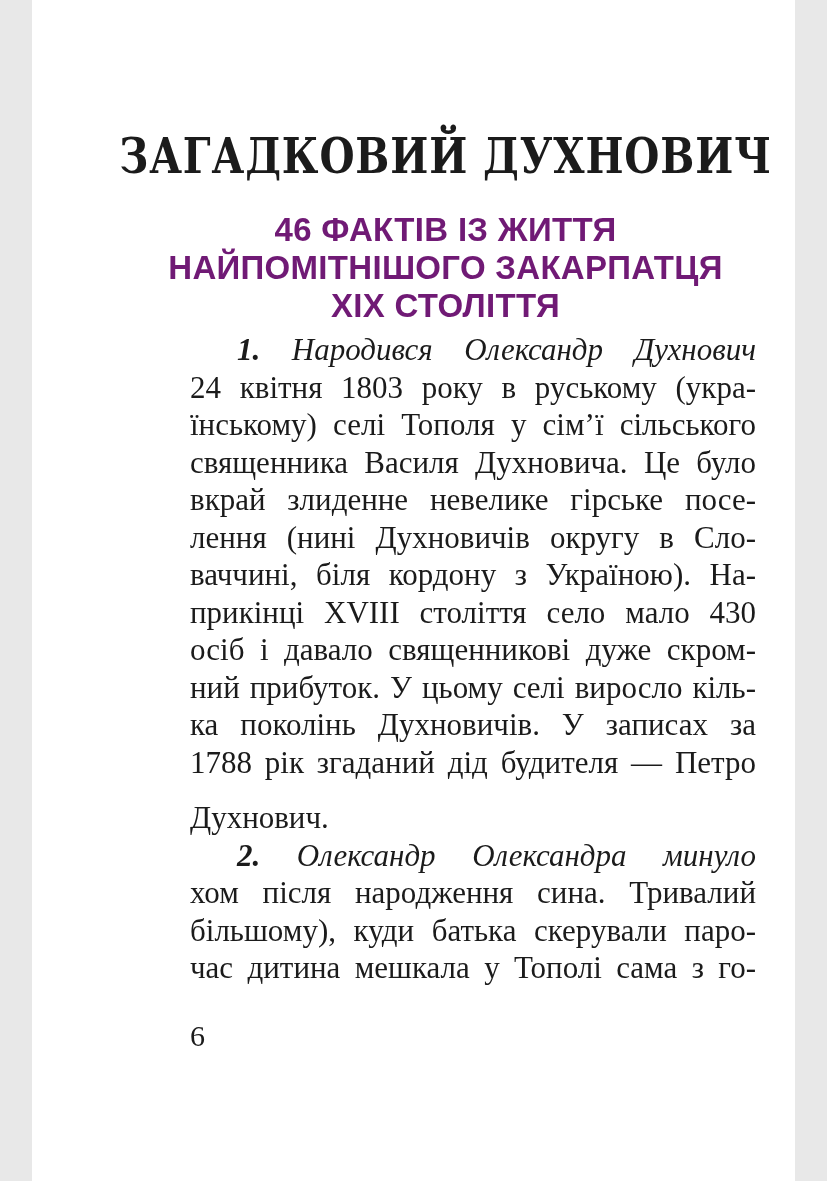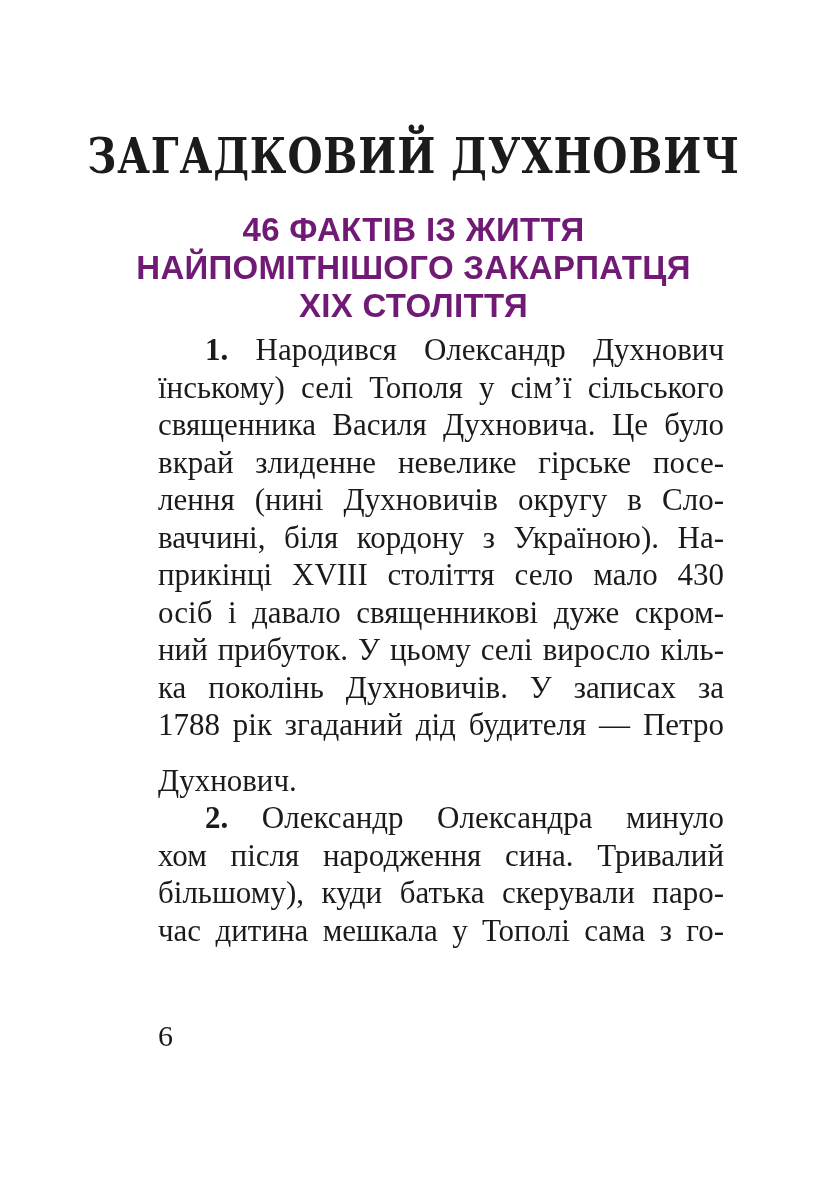--- a/index.html
+++ b/index.html
@@ -2,21 +2,21 @@
 <html lang="uk"><head>
 <meta charset="utf-8">
 <style>
   html, body {
     margin: 0;
     padding: 0;
     background: #e8e8e8;
   }
   .page {
     position: relative;
-    width: 827px;
+    width: 763px;
     height: 1181px;
     margin: 0 auto;
     background: #ffffff;
     color: #1b1b1b;
     overflow: hidden;
   }
   
   .title {
     position: absolute;
     top: 130px;
@@ -58,21 +58,21 @@
     font-size: 31px;
     line-height: 37.5px;
     color: #1b1b1b;
   }
   .line {
     text-align: justify;
     text-align-last: justify;
     -moz-text-align-last: justify;
     white-space: nowrap; 
   }
-  .line.first { text-indent: 47px; }
+  .line.first { text-indent: 47px; font-style: italic; }
   .line.last {
     text-align-last: left;
     margin-top: 18px;
     -moz-text-align-last: left;
   }
   .pnum { font-weight: bold; }
   .folio {
     position: absolute;
     left: 158px;
     top: 1018px;
@@ -91,20 +91,21 @@
 
   <div class="subtitle">
     <div class="subtitle-line">46 ФАКТІВ ІЗ ЖИТТЯ</div>
     <div class="subtitle-line">НАЙПОМІТНІШОГО ЗАКАРПАТЦЯ</div>
     <div class="subtitle-line">XIX СТОЛІТТЯ</div>
   </div>
 
   <div class="body-text">
 
     <div class="line first"><span class="pnum">1.</span> <span>Народився Олександр Духнович</span></div>
+    <div class="line">24 квітня 1803 року в руському (укра-</div>
     <div class="line">їнському) селі Тополя у сім’ї сільського</div>
     <div class="line">священника Василя Духновича. Це було</div>
     <div class="line">вкрай злиденне невелике гірське посе-</div>
     <div class="line">лення (нині Духновичів округу в Сло-</div>
     <div class="line">ваччині, біля кордону з Україною). На-</div>
     <div class="line">прикінці XVIII століття село мало 430</div>
     <div class="line">осіб і давало священникові дуже скром-</div>
     <div class="line">ний прибуток. У цьому селі виросло кіль-</div>
     <div class="line">ка поколінь Духновичів. У записах за</div>
     <div class="line">1788 рік згаданий дід будителя — Петро</div>

